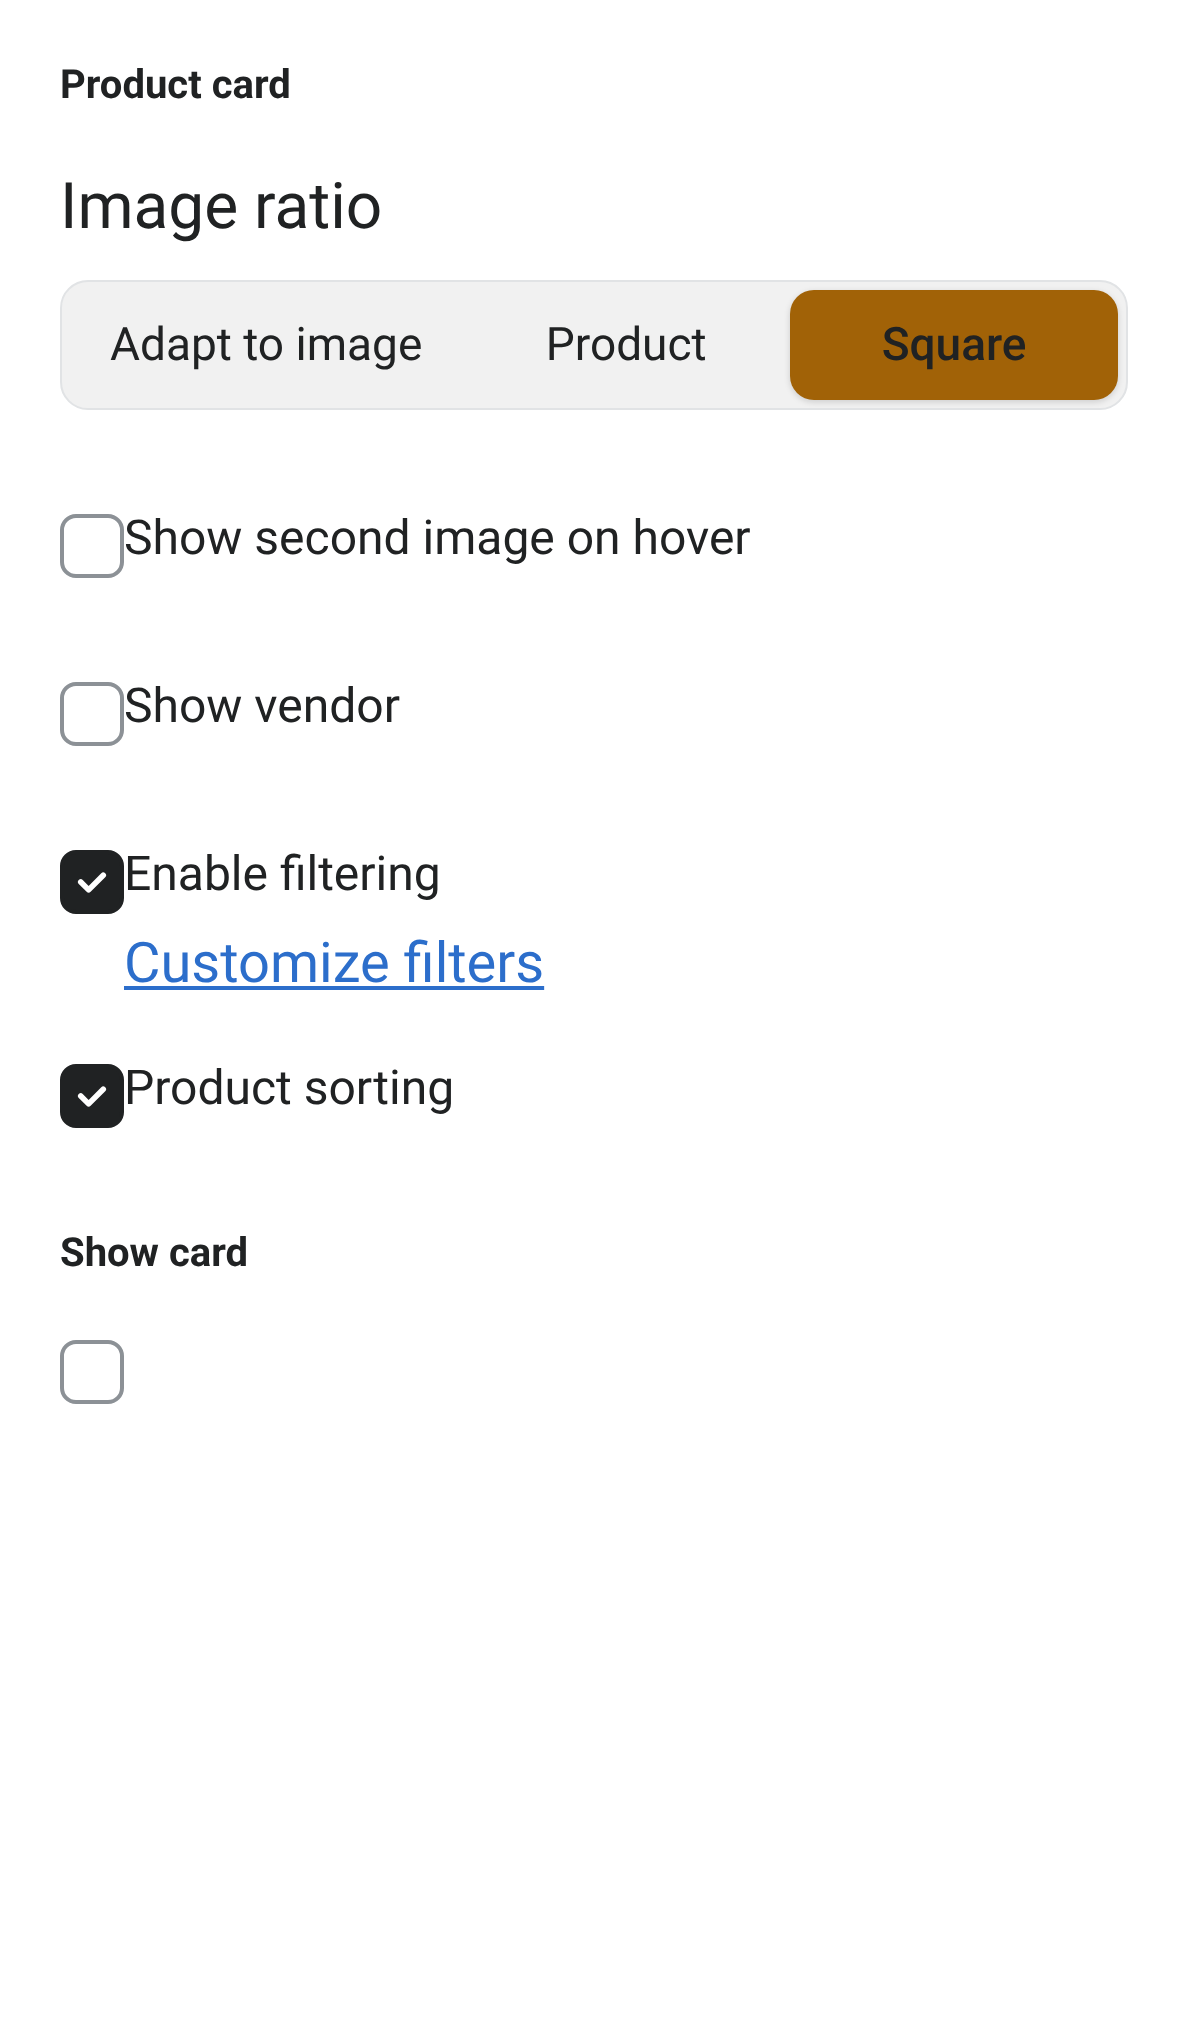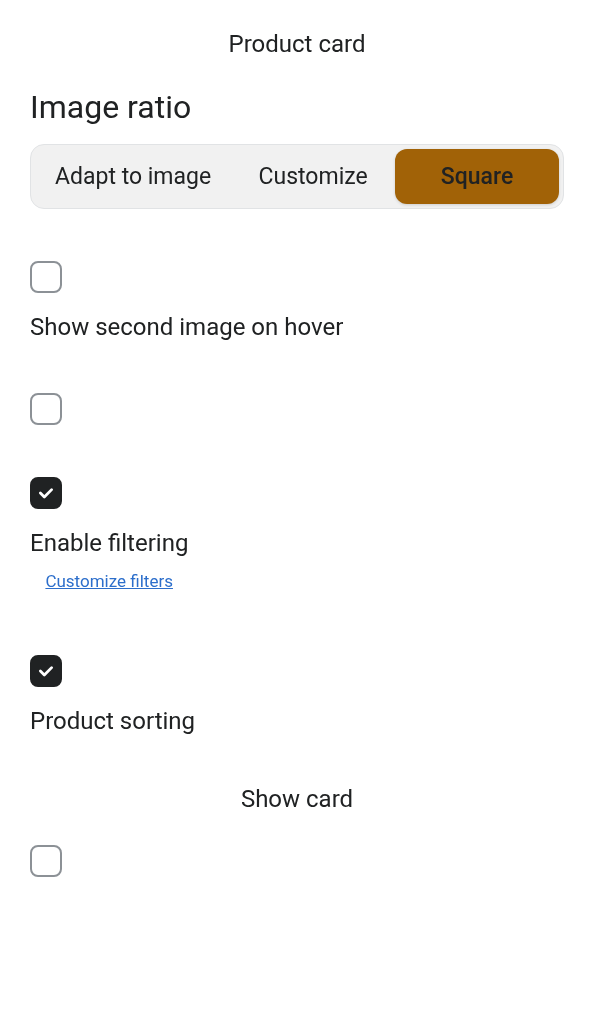--- a/index.html
+++ b/index.html
@@ -9,24 +9,23 @@
     }
     body {
       font-family: -apple-system, BlinkMacSystemFont, 'Segoe UI', Roboto, Helvetica, Arial, sans-serif;
       background: #ffffff;
       padding: 30px;
       width: 594px;
       font-size: 24px;
       color: #202223;
     }
     .section-title {
-      font-weight: 400;
-      font-size: 24px;
+      font-weight: 700;
+      font-size: 20px;
       margin-bottom: 30px;
-      text-align: center;
     }
     .field-label {
       font-weight: 400;
       font-size: 32px;
       margin-bottom: 18px;
       color: #202223;
     }
     .segmented-control {
       display: flex;
       background: #f1f1f1;
@@ -47,27 +46,24 @@
       white-space: nowrap;
     }
     .segment.selected {
       background: #a16207;
       box-shadow: 0 1px 3px rgba(0,0,0,0.15);
       font-weight: 500;
     }
     .checkbox-row {
       display: flex;
       align-items: flex-start;
-      gap: 20px;
       margin-bottom: 50px;
-      flex-direction: column;
     }
     .checkbox-row.with-link {
-      margin-bottom: 62px;
-      text-align: center;
+      margin-bottom: 32px;
     }
     .checkbox {
       flex-shrink: 0;
       width: 32px;
       height: 32px;
       border-radius: 8px;
       border: 2px solid #8c9196;
       background: #ffffff;
       display: flex;
       align-items: center;
@@ -90,55 +86,58 @@
     .checkbox-content {
       display: flex;
       flex-direction: column;
       gap: 14px;
     }
     .checkbox-label {
       font-size: 24px;
       color: #202223;
     }
     .link {
-      font-size: 17px;
+      font-size: 28px;
       color: #2c6ecb;
       text-decoration: underline;
       cursor: pointer;
     }
     .section-gap {
       margin-top: 20px;
     }
   </style>
 </head>
 <body>
 
 <div>
   <h2 class="section-title">Product card</h2>
 
   <div class="field-label">Image ratio</div>
 
   <div class="segmented-control">
     <div class="segment">Adapt to image</div>
-    <div class="segment">Customize</div>
+    <div class="segment">Product</div>
     <div class="segment selected">Square</div>
   </div>
 
   <div class="checkbox-row">
     <div class="checkbox">
       
     </div>
     <div class="checkbox-content">
       <span class="checkbox-label">Show second image on hover</span>
     </div>
   </div>
 
   <div class="checkbox-row">
     <div class="checkbox">
       
+    </div>
+    <div class="checkbox-content">
+      <span class="checkbox-label">Show vendor</span>
     </div>
   </div>
 </div>
 
 <div class="section-gap">
 
   <div class="checkbox-row with-link">
     <div class="checkbox checked">
       <svg viewBox="0 0 16 16" fill="none">
           <path d="M3 8l3.5 3.5L13 5" stroke="#ffffff" stroke-width="2.5" stroke-linecap="round" stroke-linejoin="round"></path>

